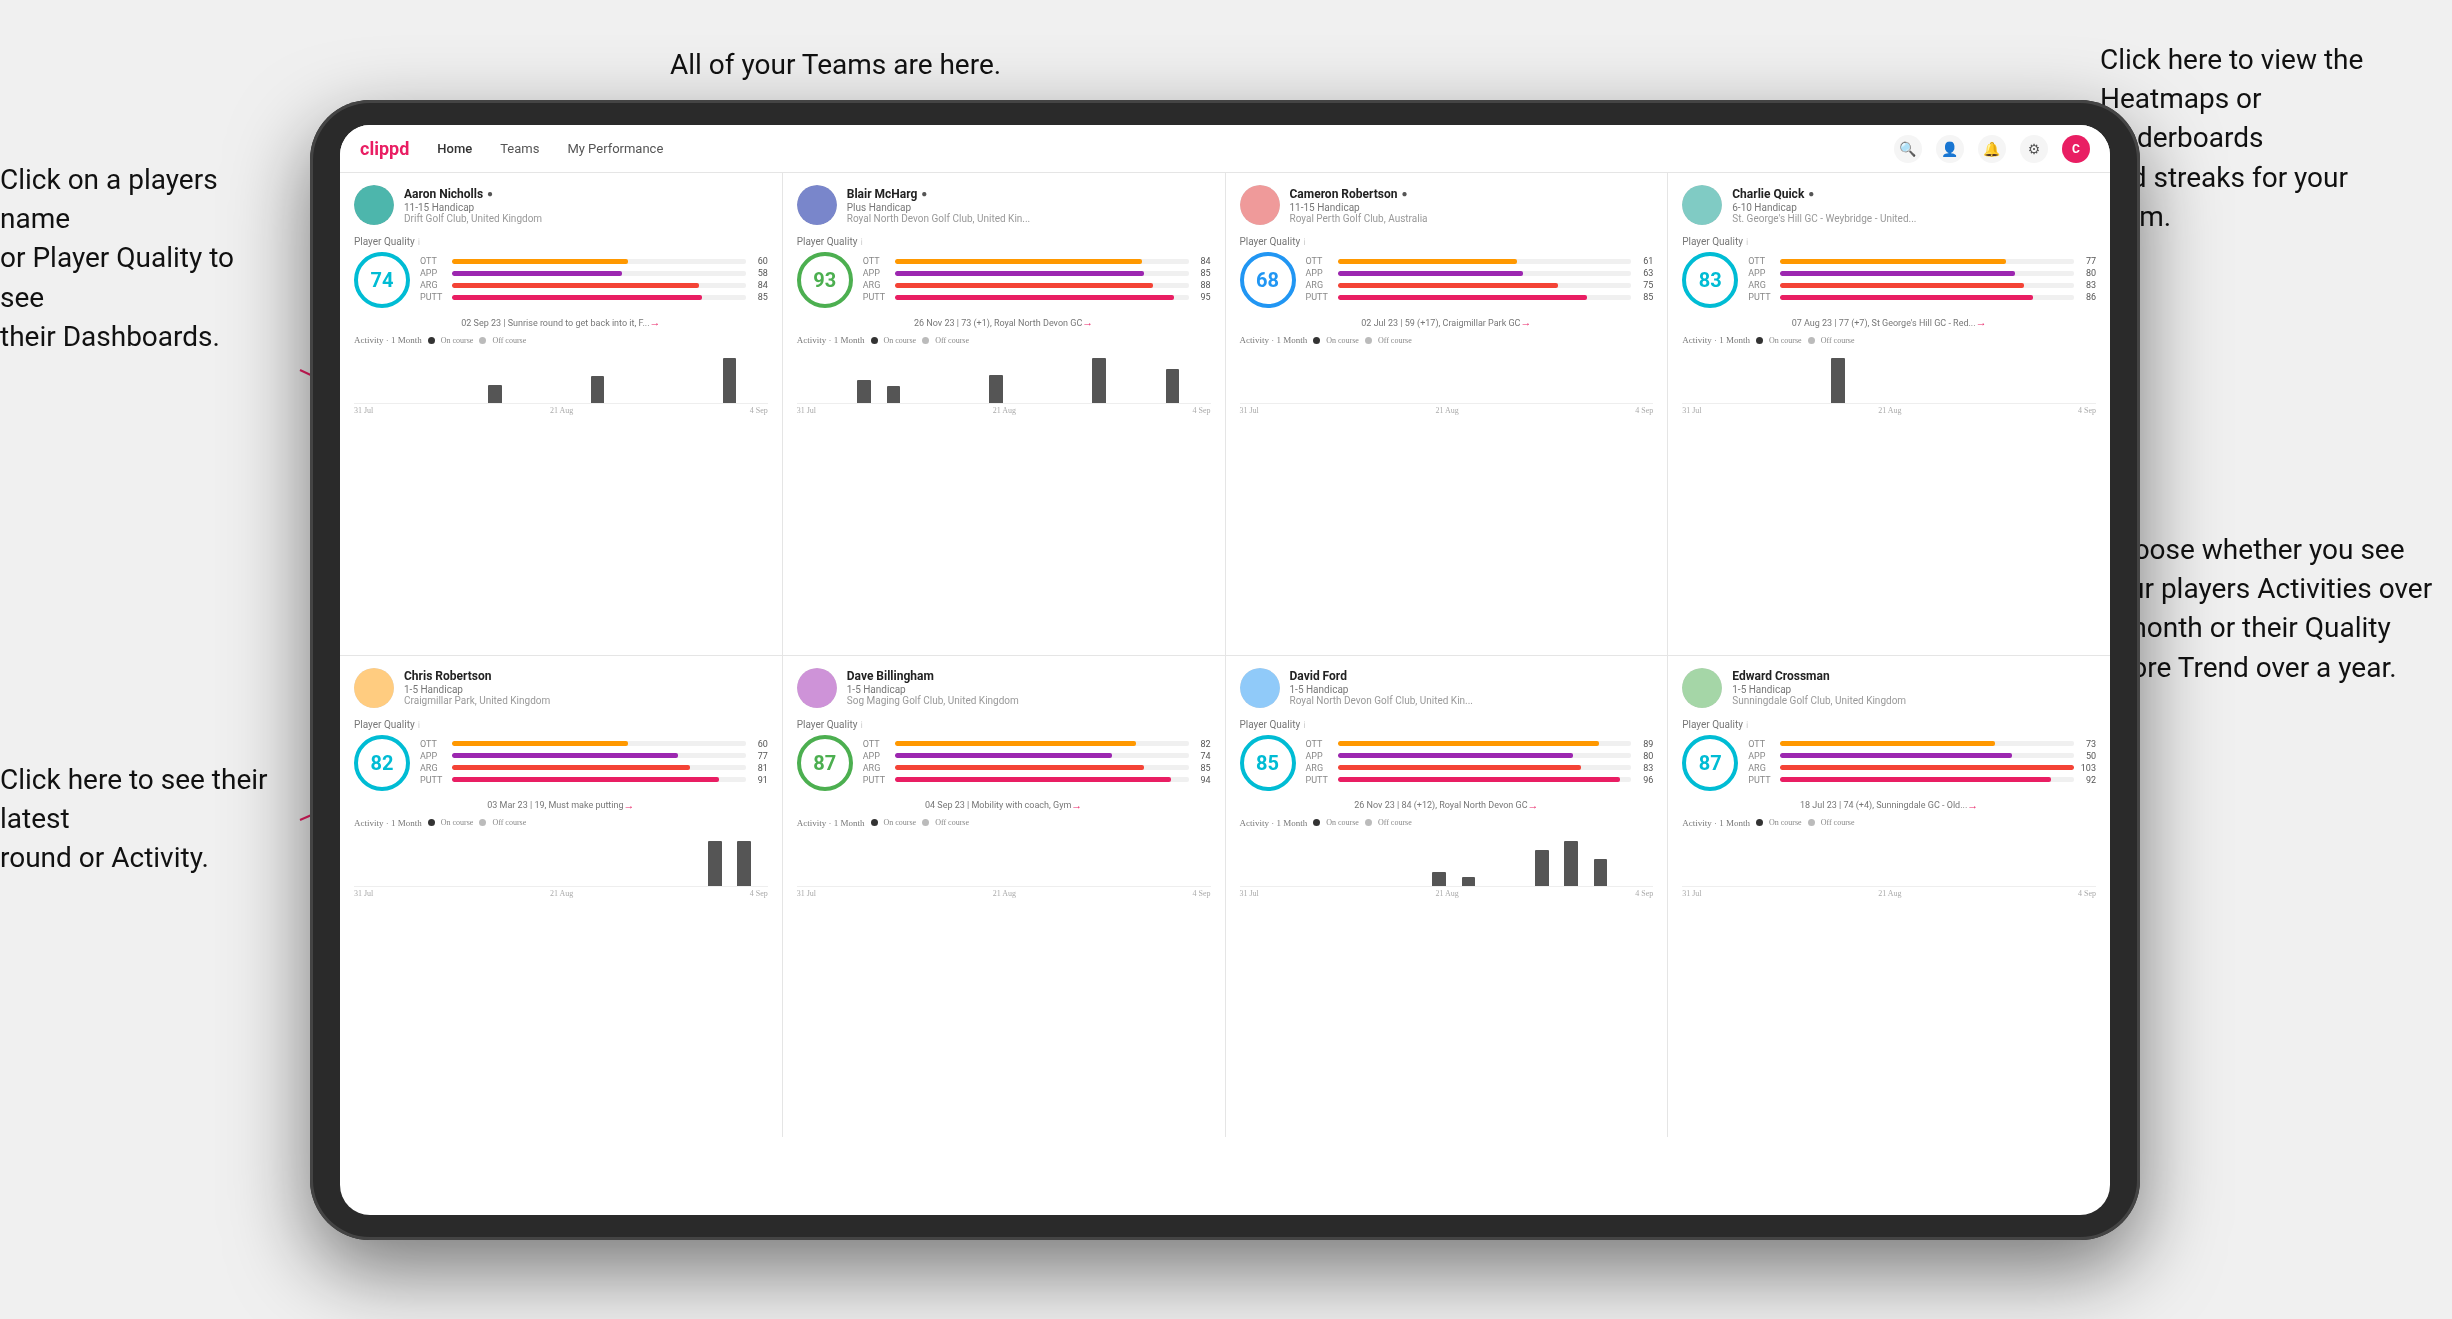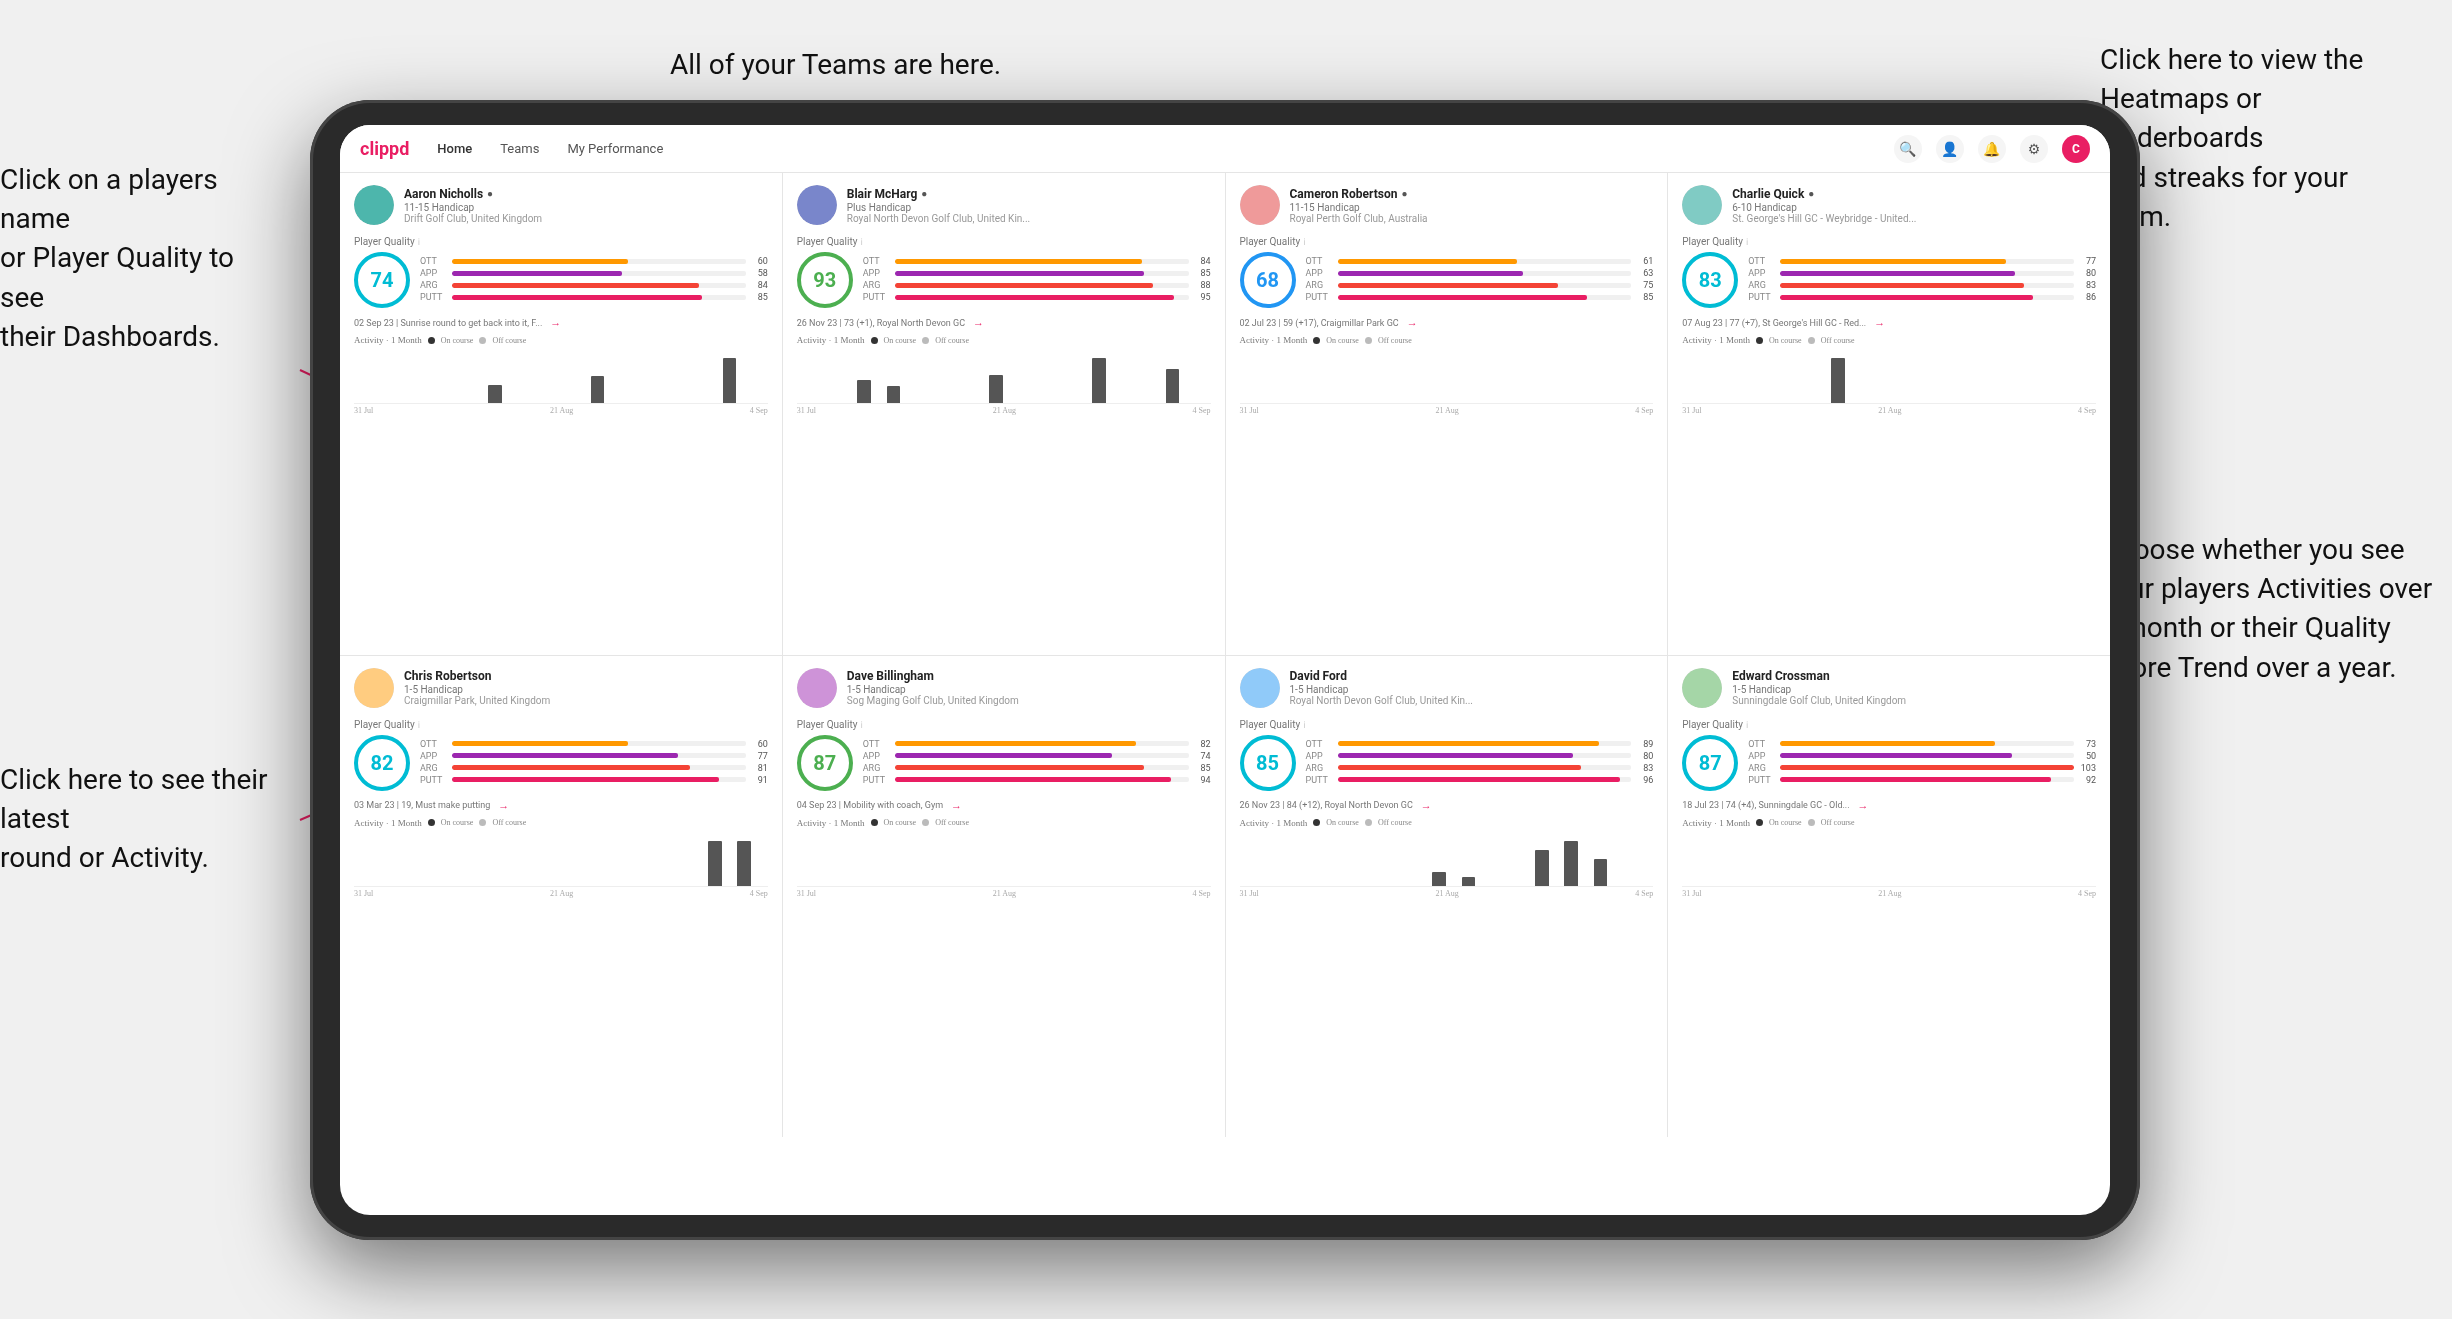--- a/index.html
+++ b/index.html
@@ -234,22 +234,21 @@
     .stat-bar.putt { background: #e91e63; }
     .stat-value { font-size: 9px; color: #555; width: 18px; text-align: right; }
 
     
     .recent-round {
       font-size: 9px;
       color: #777;
       margin-bottom: 6px;
       display: flex;
       align-items: center;
-      justify-content: flex-start;
-      gap: 8px;
+      justify-content: center;
     }
     .recent-arrow { color: #e91e63; font-size: 11px; }
 
     
     .activity-section { margin-top: 4px; font-family: Liberation Serif, serif; }
     .activity-header {
       display: flex;
       align-items: center;
       gap: 6px;
       margin-bottom: 4px;

